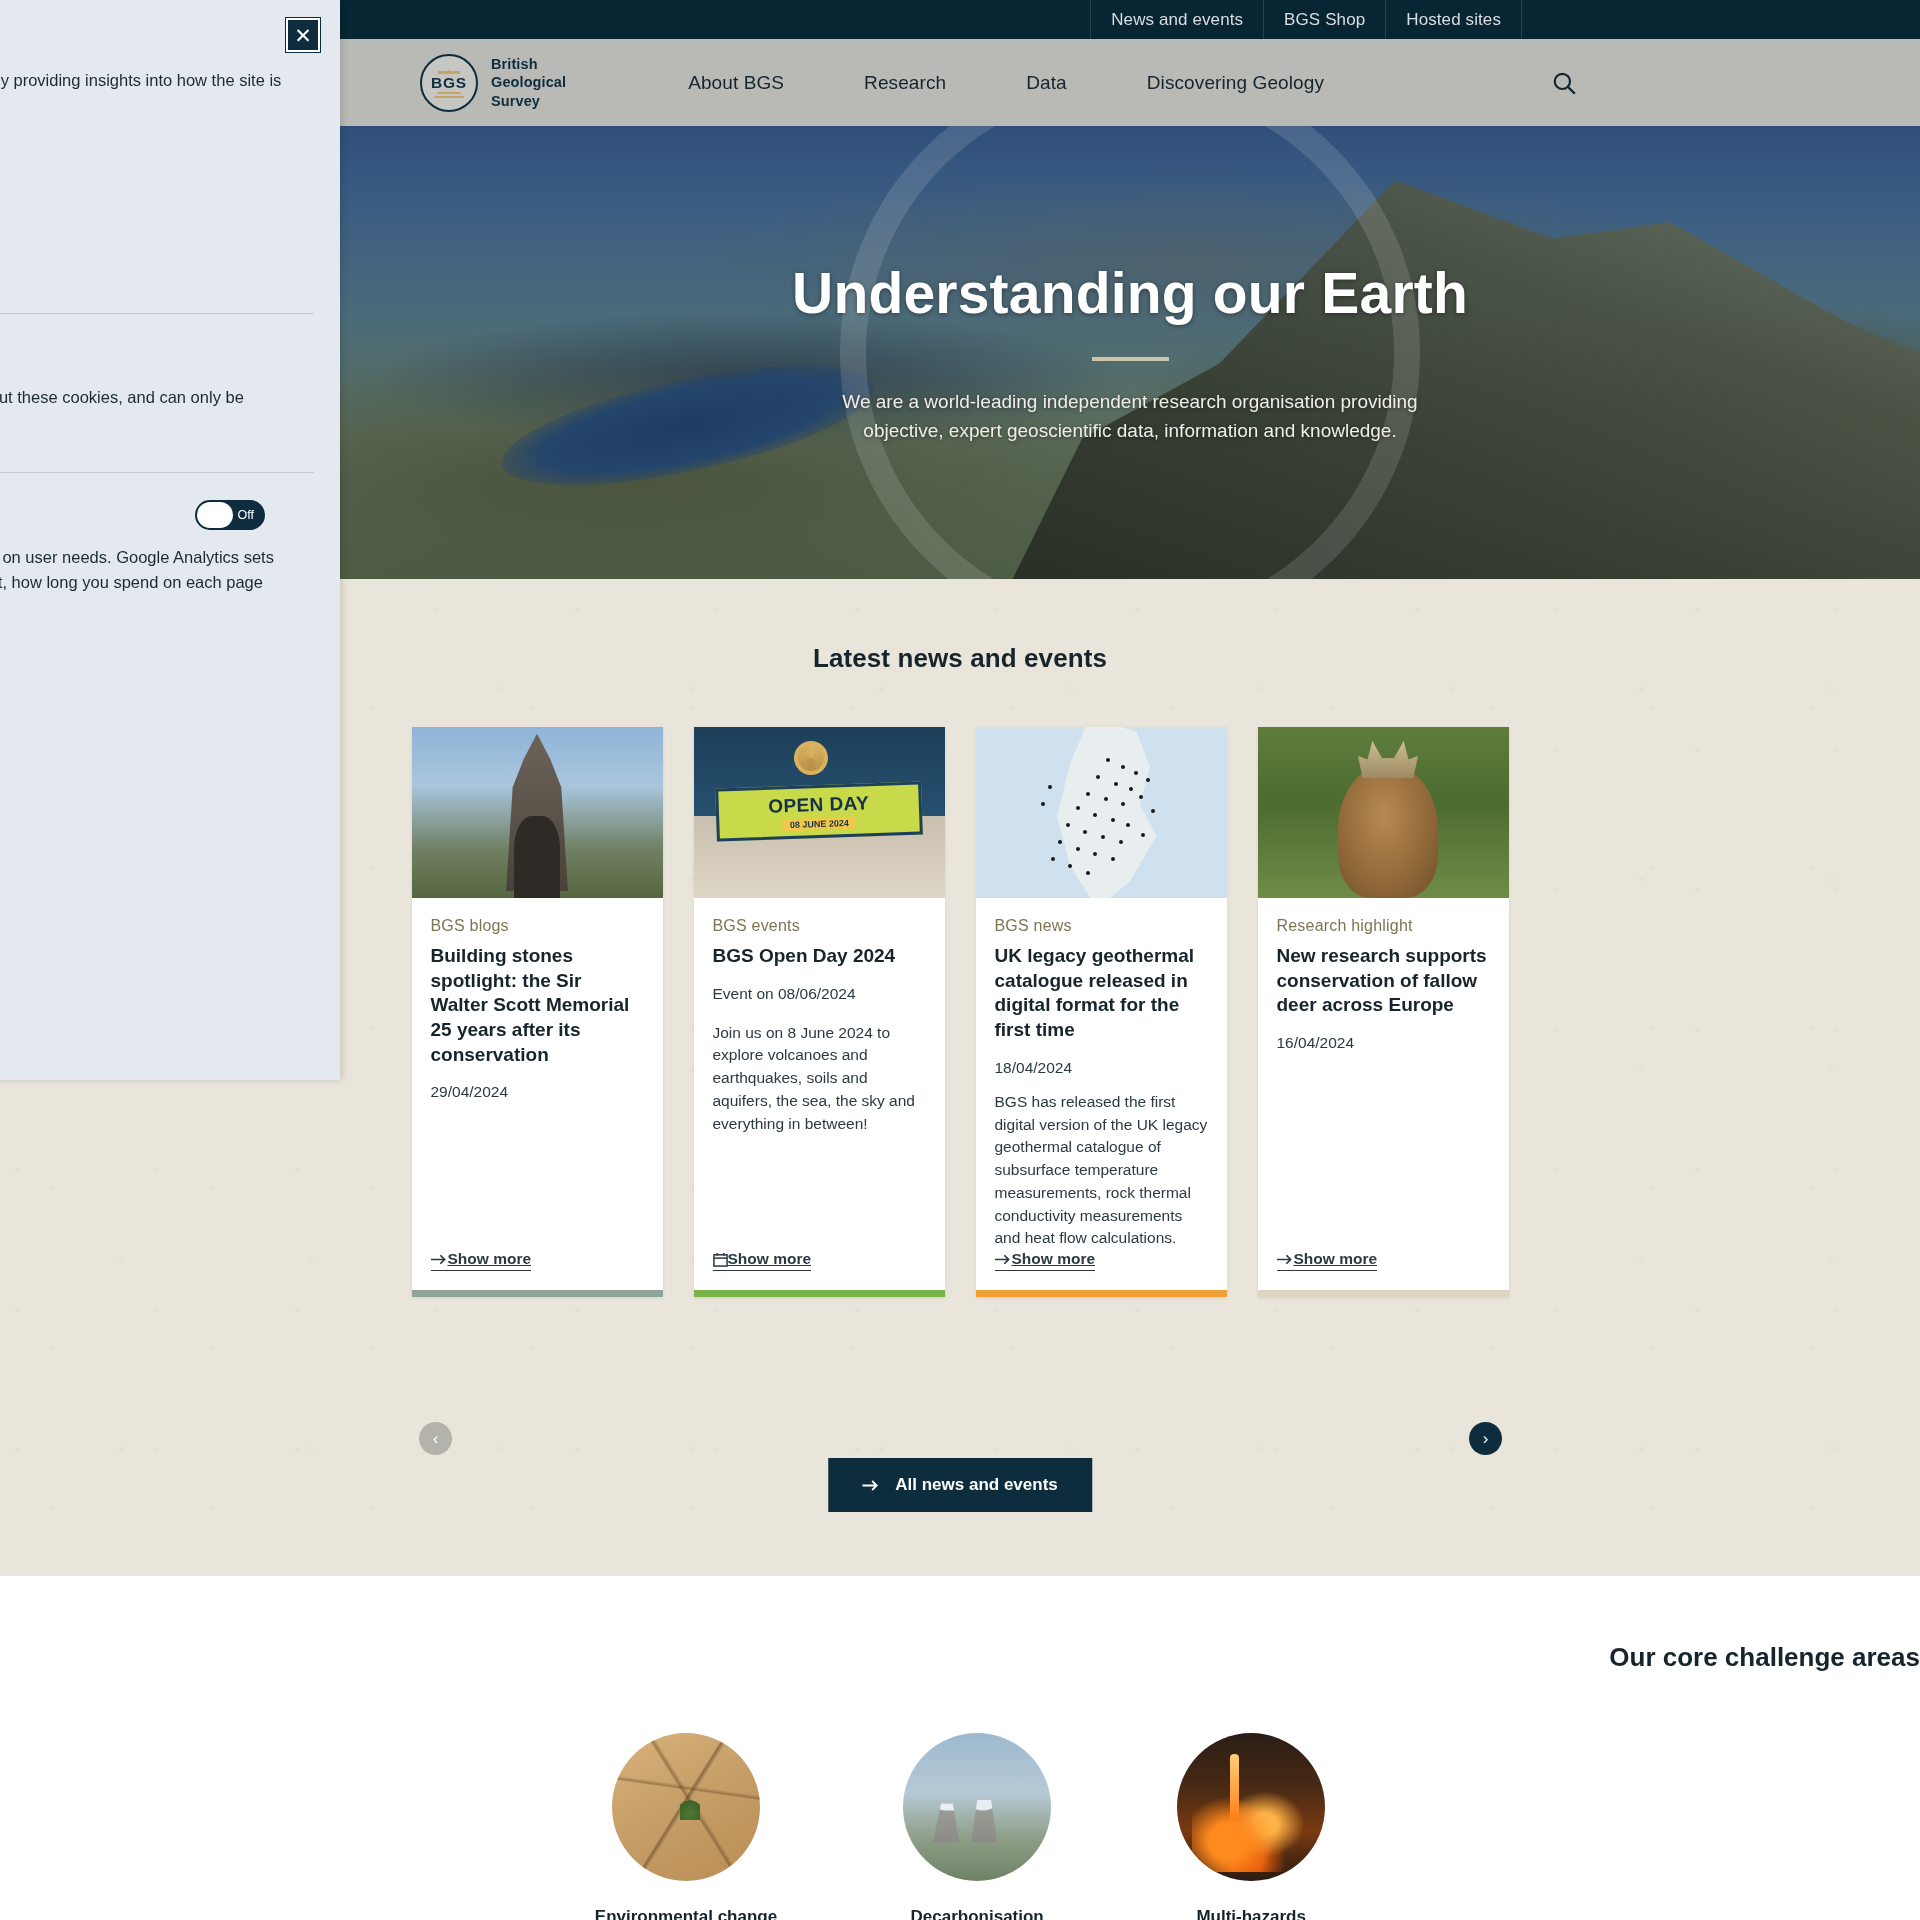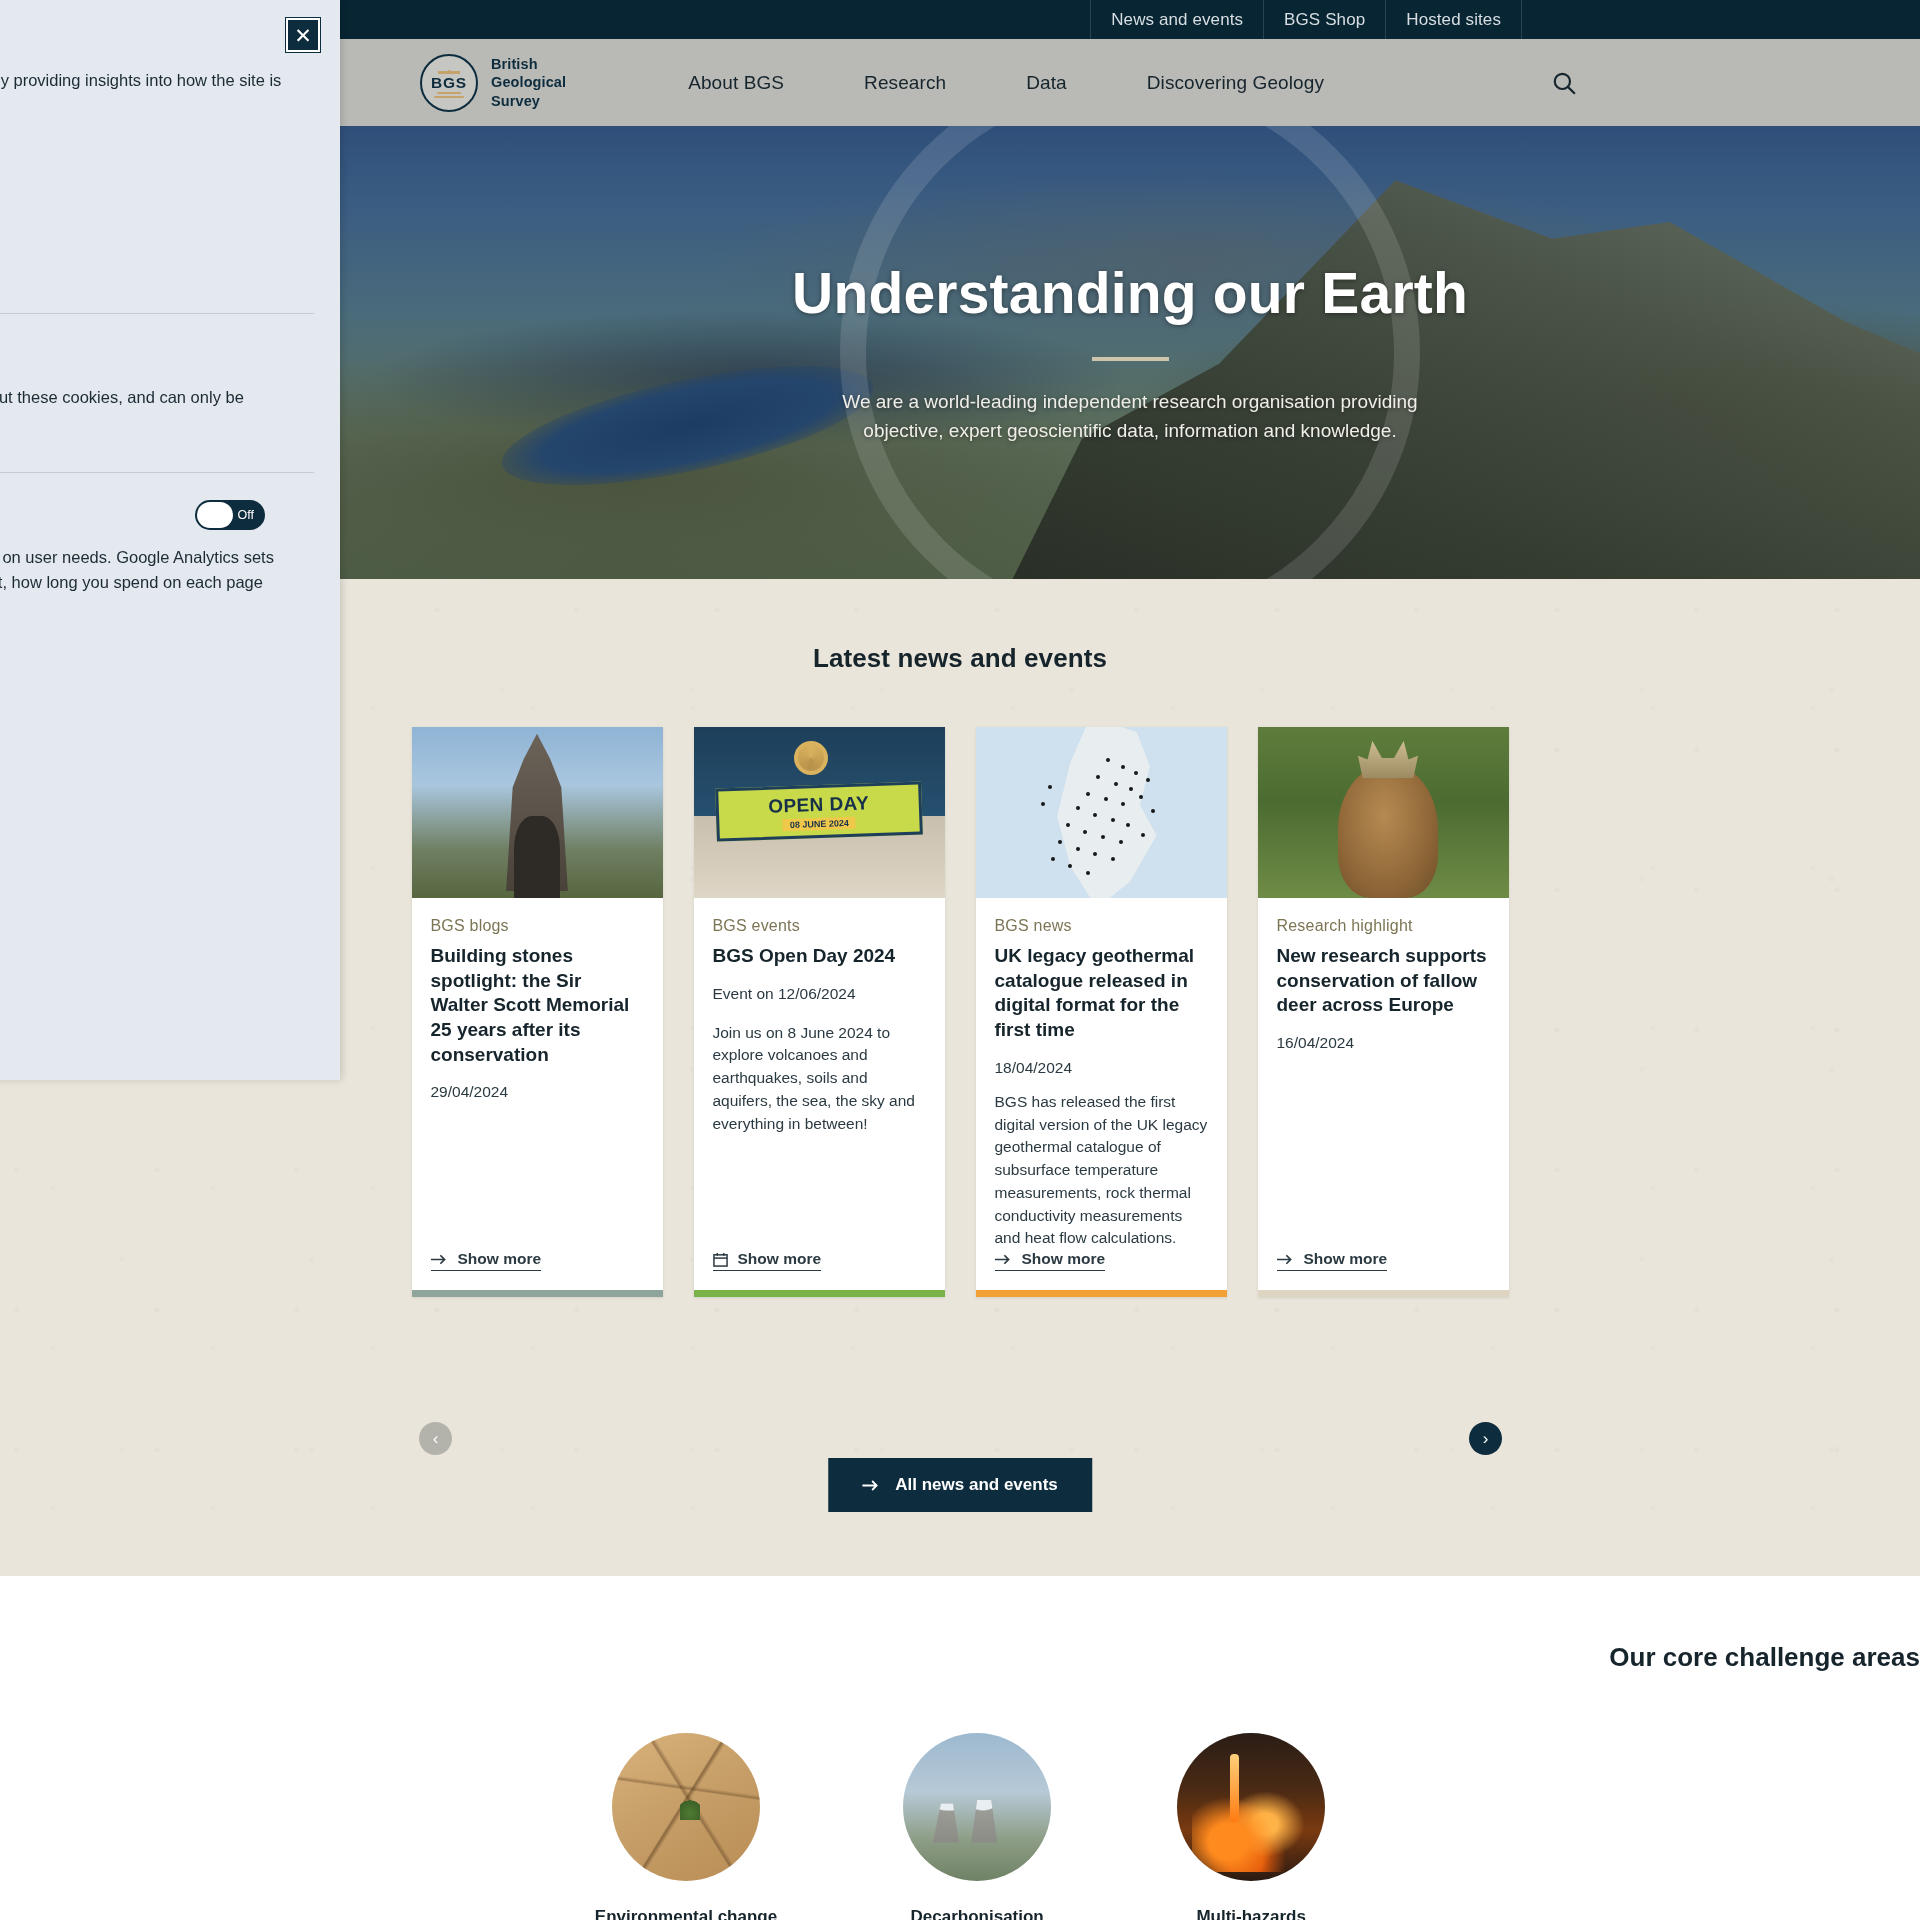--- a/index.html
+++ b/index.html
@@ -202,23 +202,23 @@
   }
   .card-heading {
     font-size: 19px; font-weight: 700; color: #16242c;
     line-height: 1.3; margin-bottom: 16px;
   }
   .card-date { font-size: 15.5px; color: #2b3a42; margin-bottom: 14px; }
   .card-desc { font-size: 15.5px; color: #2b3a42; line-height: 1.47; }
   .card-eventline { font-size: 15.5px; color: #2b3a42; margin-bottom: 19px; }
   .card-foot { padding: 0 19px 19px; margin-top: auto; }
   .show-more {
-    display: inline-flex; align-items: center; gap: 10px;
+    display: inline-flex; align-items: center; 
     font-size: 15.5px; font-weight: 700; color: #2b3a42;
-    border-bottom: 1.5px solid #2b3a42; padding-bottom: 2px; cursor: pointer;
+    border-bottom: 1.5px solid #2b3a42; padding-bottom: 2px; cursor: pointer; text-decoration: underline;
   }
   .card-accent { height: 7px; width: 100%; }
 
   .carousel-btn {
     position: absolute; width: 33px; height: 33px; border-radius: 50%;
     display: flex; align-items: center; justify-content: center;
     color: #ffffff; font-size: 17px; cursor: pointer; user-select: none;
   }
   .carousel-prev { left: 419px; top: 1422px; background: #b4b3ab; }
   .carousel-next { left: 1469px; top: 1422px; background: #0d2c3d; }
@@ -410,21 +410,21 @@
         <div class="card-img img-openday">
           <div class="od-amm"></div>
           <div class="od-ban">
             <div class="od-t1">OPEN DAY</div>
             <div class="od-t2">08 JUNE 2024</div>
           </div>
         </div>
         <div class="card-body">
           <div class="card-kicker">BGS events</div>
           <div class="card-heading">BGS Open Day 2024</div>
-          <div class="card-eventline">Event on 12/06/2024</div>
+          <div class="card-eventline">Event on 08/06/2024</div>
           <div class="card-desc">Join us on 8 June 2024 to explore volcanoes and earthquakes, soils and aquifers, the sea, the sky and everything in between!</div>
         </div>
         <div class="card-foot">
           <span class="show-more">
             <svg width="15" height="15" viewBox="0 0 16 16">
                 <rect x="1" y="3" width="14" height="12" stroke="#2b3a42" stroke-width="1.6" fill="none"></rect>
                 <line x1="1" y1="6.5" x2="15" y2="6.5" stroke="#2b3a42" stroke-width="1.6"></line>
                 <line x1="4.5" y1="1" x2="4.5" y2="4" stroke="#2b3a42" stroke-width="1.6"></line>
                 <line x1="11.5" y1="1" x2="11.5" y2="4" stroke="#2b3a42" stroke-width="1.6"></line>
               </svg>

